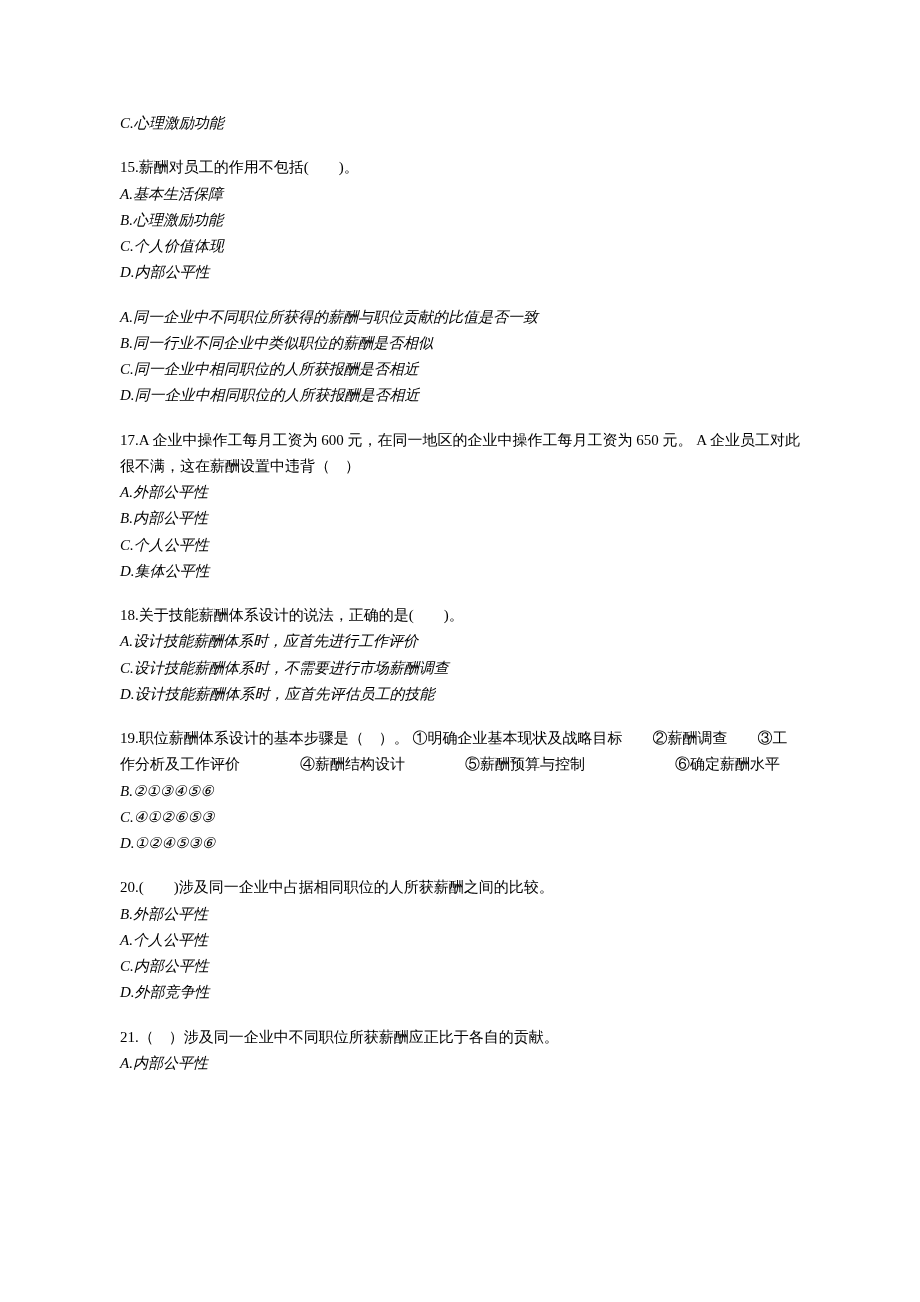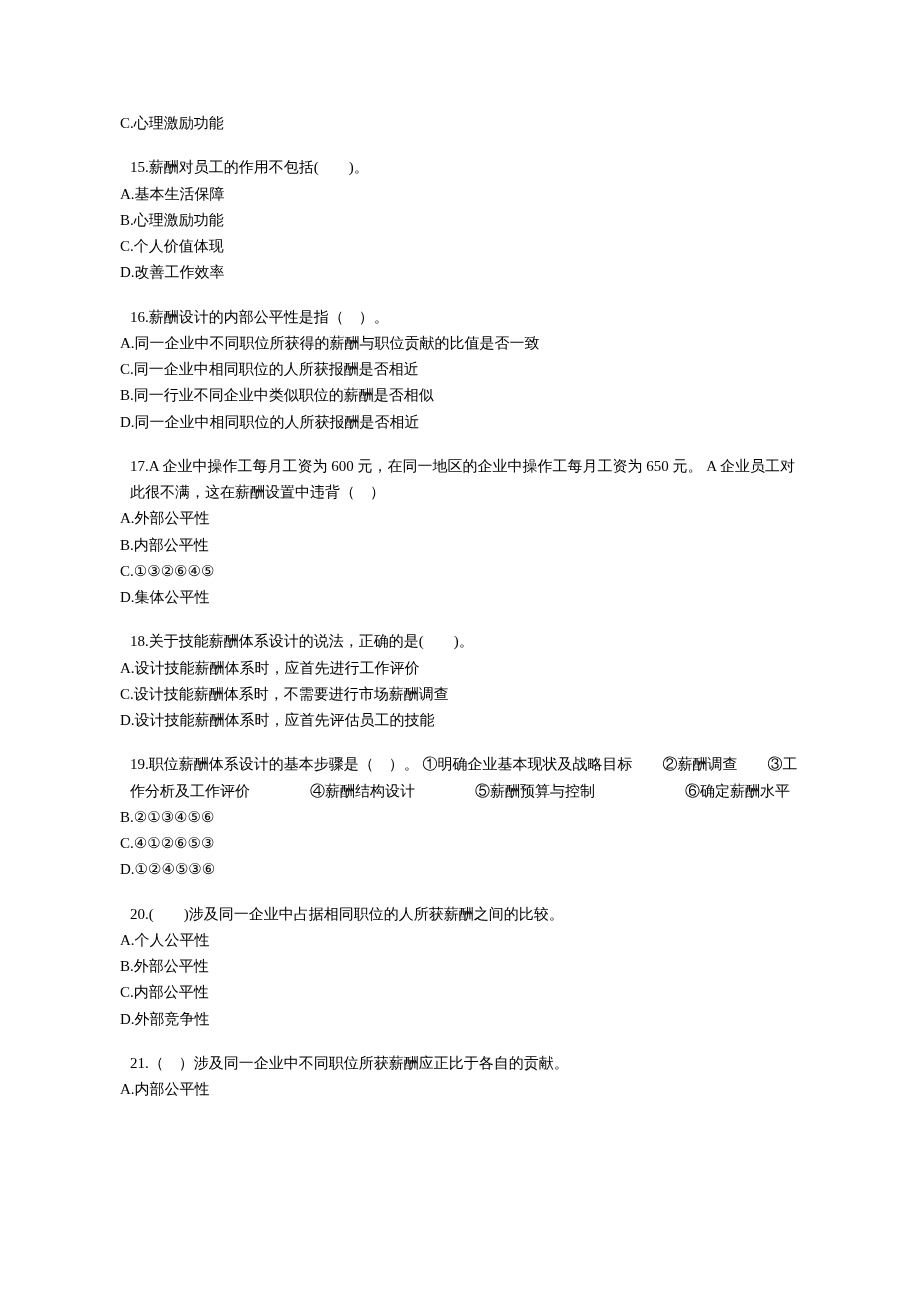--- a/index.html
+++ b/index.html
@@ -8,81 +8,80 @@
       line-height: 1.75;
       color: #000;
       background: #fff;
       margin: 0;
       padding: 110px 120px 100px 120px;
       width: 920px;
       box-sizing: border-box;
     }
     .option {
       display: block;
+      font-style: italic;
     }
     .question-stem {
       display: block;
-      margin-left: 10px;
     }
     .question-block {
       margin-bottom: 18px;
     }
     .no-margin-top {
       margin-top: 0;
     }
   </style>
 </head>
 <body>
 
 <div class="question-block no-margin-top">
   <span class="option">C.心理激励功能</span>
 </div>
 
 <div class="question-block">
   <span class="question-stem">15.薪酬对员工的作用不包括(　　)。</span>
   <span class="option">A.基本生活保障</span>
   <span class="option">B.心理激励功能</span>
   <span class="option">C.个人价值体现</span>
-  <span class="option">D.改善工作效率</span>
+  <span class="option">D.内部公平性</span>
 </div>
 
 <div class="question-block">
-  <span class="question-stem">16.薪酬设计的内部公平性是指（　）。</span>
   <span class="option">A.同一企业中不同职位所获得的薪酬与职位贡献的比值是否一致</span>
+  <span class="option">B.同一行业不同企业中类似职位的薪酬是否相似</span>
   <span class="option">C.同一企业中相同职位的人所获报酬是否相近</span>
-  <span class="option">B.同一行业不同企业中类似职位的薪酬是否相似</span>
   <span class="option">D.同一企业中相同职位的人所获报酬是否相近</span>
 </div>
 
 <div class="question-block">
   <span class="question-stem">17.A 企业中操作工每月工资为 600 元，在同一地区的企业中操作工每月工资为 650 元。 A 企业员工对此很不满，这在薪酬设置中违背（　）</span>
   <span class="option">A.外部公平性</span>
   <span class="option">B.内部公平性</span>
-  <span class="option">C.①③②⑥④⑤</span>
+  <span class="option">C.个人公平性</span>
   <span class="option">D.集体公平性</span>
 </div>
 
 <div class="question-block">
   <span class="question-stem">18.关于技能薪酬体系设计的说法，正确的是(　　)。</span>
   <span class="option">A.设计技能薪酬体系时，应首先进行工作评价</span>
   <span class="option">C.设计技能薪酬体系时，不需要进行市场薪酬调查</span>
   <span class="option">D.设计技能薪酬体系时，应首先评估员工的技能</span>
 </div>
 
 <div class="question-block">
   <span class="question-stem">19.职位薪酬体系设计的基本步骤是（　）。 ①明确企业基本现状及战略目标　　②薪酬调查　　③工作分析及工作评价　　　　④薪酬结构设计　　　　⑤薪酬预算与控制　　　　　　⑥确定薪酬水平</span>
   <span class="option">B.②①③④⑤⑥</span>
   <span class="option">C.④①②⑥⑤③</span>
   <span class="option">D.①②④⑤③⑥</span>
 </div>
 
 <div class="question-block">
   <span class="question-stem">20.(　　)涉及同一企业中占据相同职位的人所获薪酬之间的比较。</span>
+  <span class="option">B.外部公平性</span>
   <span class="option">A.个人公平性</span>
-  <span class="option">B.外部公平性</span>
   <span class="option">C.内部公平性</span>
   <span class="option">D.外部竞争性</span>
 </div>
 
 <div class="question-block">
   <span class="question-stem">21.（　）涉及同一企业中不同职位所获薪酬应正比于各自的贡献。</span>
   <span class="option">A.内部公平性</span>
 </div>
 
 </body></html>

